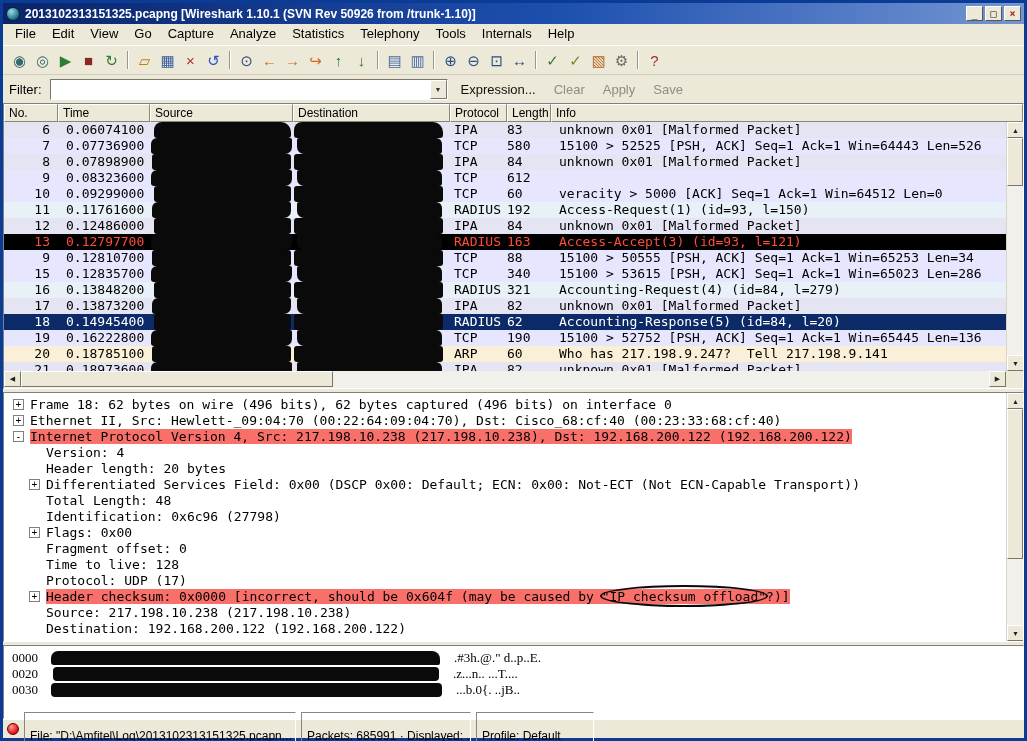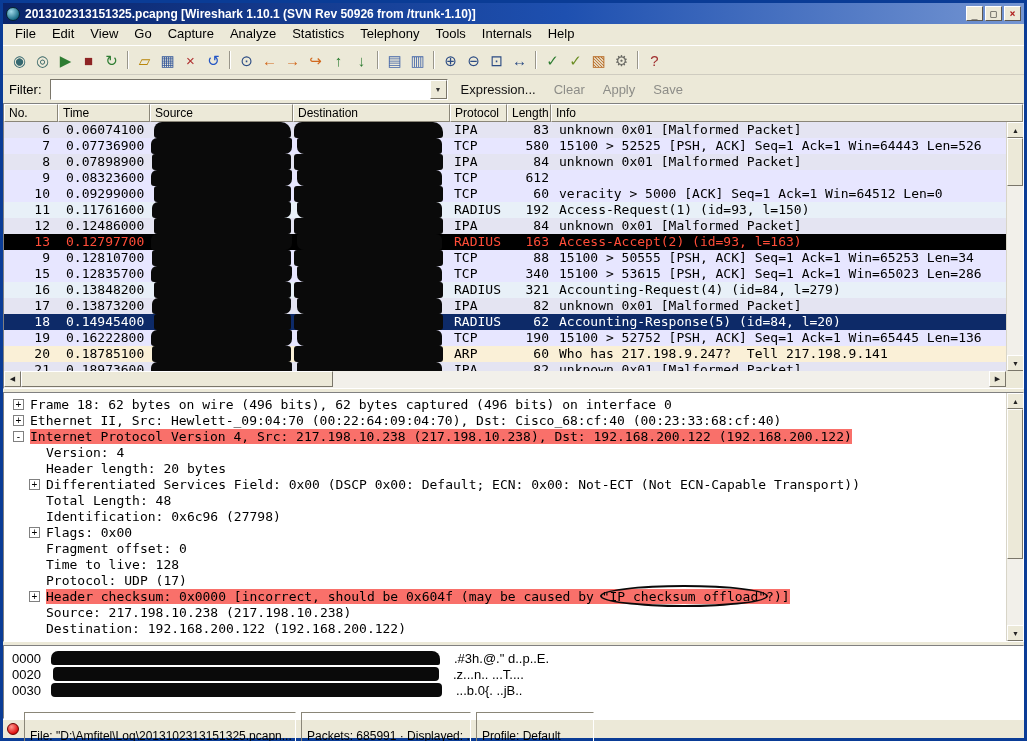--- a/index.html
+++ b/index.html
@@ -37,21 +37,21 @@
   .pl-header{flex:none;height:18px;display:flex}
   .pl-hcell{height:18px;background:#ece9d8;border:1px solid;border-color:#fff #8a8678 #8a8678 #fff;font-size:12px;padding:1px 4px;white-space:nowrap;overflow:hidden}
   .h-no{width:54px}.h-time{width:92px}.h-src{width:143px}.h-dst{width:157px}.h-proto{width:57px}.h-len{width:44px}.h-info{flex:1}
   .pl-viewport{flex:none;height:249px;position:relative;overflow:hidden;background:#fff}
   .pl-rows{position:absolute;top:0;left:0;right:17px;overflow:hidden}
   .pl-row{height:16px;display:flex;font-family:"DejaVu Sans Mono",monospace;font-size:13px;line-height:16px;white-space:pre}
   .c-no{width:54px;text-align:right;padding-right:8px}
   .c-time{width:92px;padding-left:8px}
   .c-src{width:143px}.c-dst{width:157px}
   .c-proto{width:57px;padding-left:4px}
-  .c-len{width:44px;text-align:right;padding-right:2px}
+  .c-len{width:44px;padding-right:2px}
   .c-info{flex:1;padding-left:8px;overflow:hidden}
   .ipa{background:#e4e4f2}.tcp{background:#e7e6ff}.radius{background:#e8f0f8}.arp{background:#faf0d7}
   .error{background:#000;color:#ff4d38}
   .selected{background:#0d2a68;color:#fff}
   .blob{height:16px;background:#0a0a0a;border-radius:3px}
   .c-src .blob{width:137px;margin-left:4px}
   .c-dst .blob{width:149px;margin-left:1px}
   .pl-row:nth-child(even) .c-src .blob{width:141px;margin-left:1px;border-radius:6px 2px 7px 3px}
   .pl-row:nth-child(even) .c-dst .blob{width:145px;margin-left:4px;border-radius:2px 6px 3px 7px}
   .pl-row:nth-child(3n) .c-src .blob{width:139px;margin-left:2px}
@@ -72,21 +72,21 @@
   .det-lines{position:absolute;top:1px;left:1px;right:18px;bottom:1px;padding-top:2px;overflow:hidden}
   .det-line{height:16px;display:flex;align-items:center;padding-left:8px;font-family:"DejaVu Sans Mono",monospace;font-size:13px;white-space:pre}
   .det-line.ind1{padding-left:24px}
   .expander{flex:none;width:11px;height:11px;border:1px solid #808080;background:#fff;font-size:10px;line-height:9px;text-align:center;margin-right:6px;color:#000;font-family:"Liberation Sans",sans-serif}
   .spacer{flex:none;width:17px}
   .err-text{background:#f9706a}
   .annot-ellipse{position:absolute;left:596px;top:192px;width:168px;height:22px;border:2px solid #0a0a0a;border-radius:50%;pointer-events:none}
 
   
   .hexpane{flex:none;height:74px;margin-top:3px;background:#fff;border:1px solid;border-color:#808080 #fff #fff #808080;padding:4px 0;overflow:hidden}
-  .hex-row{height:16px;display:flex;align-items:center;font-family:Liberation Sans, sans-serif;font-size:13px}
+  .hex-row{height:16px;display:flex;align-items:center;font-family:Liberation Serif, serif;font-size:13px}
   .hex-offset{flex:none;width:38px;padding-left:8px}
   .hex-blob{flex:none;height:14px;background:#0a0a0a;margin-left:9px;border-radius:4px}
   .hex-row:nth-child(1) .hex-blob{width:389px;border-radius:7px 8px 2px 3px}
   .hex-row:nth-child(2) .hex-blob{width:386px;margin-left:11px}
   .hex-row:nth-child(3) .hex-blob{width:391px}
   .hex-row:nth-child(4) .hex-blob{width:340px;border-radius:3px 3px 8px 7px}
   .hex-ascii{margin-left:14px;white-space:pre}
 
   
   .statusbar{flex:none;height:19px;display:flex;align-items:center;padding:0 4px;gap:5px;font-size:12px;border-top:1px solid #fff}
@@ -180,21 +180,21 @@
     </div>
     <div class="pl-viewport">
       <div class="pl-rows">
           <div class="pl-row ipa"><span class="c-no">6</span><span class="c-time">0.06074100</span><span class="c-src"><div class="blob"></div></span><span class="c-dst"><div class="blob"></div></span><span class="c-proto">IPA</span><span class="c-len">83</span><span class="c-info">unknown 0x01 [Malformed Packet]</span></div>
           <div class="pl-row tcp"><span class="c-no">7</span><span class="c-time">0.07736900</span><span class="c-src"><div class="blob"></div></span><span class="c-dst"><div class="blob"></div></span><span class="c-proto">TCP</span><span class="c-len">580</span><span class="c-info">15100 &gt; 52525 [PSH, ACK] Seq=1 Ack=1 Win=64443 Len=526</span></div>
           <div class="pl-row ipa"><span class="c-no">8</span><span class="c-time">0.07898900</span><span class="c-src"><div class="blob"></div></span><span class="c-dst"><div class="blob"></div></span><span class="c-proto">IPA</span><span class="c-len">84</span><span class="c-info">unknown 0x01 [Malformed Packet]</span></div>
           <div class="pl-row tcp"><span class="c-no">9</span><span class="c-time">0.08323600</span><span class="c-src"><div class="blob"></div></span><span class="c-dst"><div class="blob"></div></span><span class="c-proto">TCP</span><span class="c-len">612</span></div>
           <div class="pl-row tcp"><span class="c-no">10</span><span class="c-time">0.09299000</span><span class="c-src"><div class="blob"></div></span><span class="c-dst"><div class="blob"></div></span><span class="c-proto">TCP</span><span class="c-len">60</span><span class="c-info">veracity &gt; 5000 [ACK] Seq=1 Ack=1 Win=64512 Len=0</span></div>
           <div class="pl-row radius"><span class="c-no">11</span><span class="c-time">0.11761600</span><span class="c-src"><div class="blob"></div></span><span class="c-dst"><div class="blob"></div></span><span class="c-proto">RADIUS</span><span class="c-len">192</span><span class="c-info">Access-Request(1) (id=93, l=150)</span></div>
           <div class="pl-row ipa"><span class="c-no">12</span><span class="c-time">0.12486000</span><span class="c-src"><div class="blob"></div></span><span class="c-dst"><div class="blob"></div></span><span class="c-proto">IPA</span><span class="c-len">84</span><span class="c-info">unknown 0x01 [Malformed Packet]</span></div>
-          <div class="pl-row error"><span class="c-no">13</span><span class="c-time">0.12797700</span><span class="c-src"><div class="blob"></div></span><span class="c-dst"><div class="blob"></div></span><span class="c-proto">RADIUS</span><span class="c-len">163</span><span class="c-info">Access-Accept(2) (id=93, l=163)</span></div>
+          <div class="pl-row error"><span class="c-no">13</span><span class="c-time">0.12797700</span><span class="c-src"><div class="blob"></div></span><span class="c-dst"><div class="blob"></div></span><span class="c-proto">RADIUS</span><span class="c-len">163</span><span class="c-info">Access-Accept(3) (id=93, l=121)</span></div>
           <div class="pl-row tcp"><span class="c-no">9</span><span class="c-time">0.12810700</span><span class="c-src"><div class="blob"></div></span><span class="c-dst"><div class="blob"></div></span><span class="c-proto">TCP</span><span class="c-len">88</span><span class="c-info">15100 &gt; 50555 [PSH, ACK] Seq=1 Ack=1 Win=65253 Len=34</span></div>
           <div class="pl-row tcp"><span class="c-no">15</span><span class="c-time">0.12835700</span><span class="c-src"><div class="blob"></div></span><span class="c-dst"><div class="blob"></div></span><span class="c-proto">TCP</span><span class="c-len">340</span><span class="c-info">15100 &gt; 53615 [PSH, ACK] Seq=1 Ack=1 Win=65023 Len=286</span></div>
           <div class="pl-row radius"><span class="c-no">16</span><span class="c-time">0.13848200</span><span class="c-src"><div class="blob"></div></span><span class="c-dst"><div class="blob"></div></span><span class="c-proto">RADIUS</span><span class="c-len">321</span><span class="c-info">Accounting-Request(4) (id=84, l=279)</span></div>
           <div class="pl-row ipa"><span class="c-no">17</span><span class="c-time">0.13873200</span><span class="c-src"><div class="blob"></div></span><span class="c-dst"><div class="blob"></div></span><span class="c-proto">IPA</span><span class="c-len">82</span><span class="c-info">unknown 0x01 [Malformed Packet]</span></div>
           <div class="pl-row selected"><span class="c-no">18</span><span class="c-time">0.14945400</span><span class="c-src"><div class="blob"></div></span><span class="c-dst"><div class="blob"></div></span><span class="c-proto">RADIUS</span><span class="c-len">62</span><span class="c-info">Accounting-Response(5) (id=84, l=20)</span></div>
           <div class="pl-row tcp"><span class="c-no">19</span><span class="c-time">0.16222800</span><span class="c-src"><div class="blob"></div></span><span class="c-dst"><div class="blob"></div></span><span class="c-proto">TCP</span><span class="c-len">190</span><span class="c-info">15100 &gt; 52752 [PSH, ACK] Seq=1 Ack=1 Win=65445 Len=136</span></div>
           <div class="pl-row arp"><span class="c-no">20</span><span class="c-time">0.18785100</span><span class="c-src"><div class="blob"></div></span><span class="c-dst"><div class="blob"></div></span><span class="c-proto">ARP</span><span class="c-len">60</span><span class="c-info">Who has 217.198.9.247?  Tell 217.198.9.141</span></div>
           <div class="pl-row ipa"><span class="c-no">21</span><span class="c-time">0.18973600</span><span class="c-src"><div class="blob"></div></span><span class="c-dst"><div class="blob"></div></span><span class="c-proto">IPA</span><span class="c-len">82</span><span class="c-info">unknown 0x01 [Malformed Packet]</span></div>
         </div>
       <div class="vscroll">

